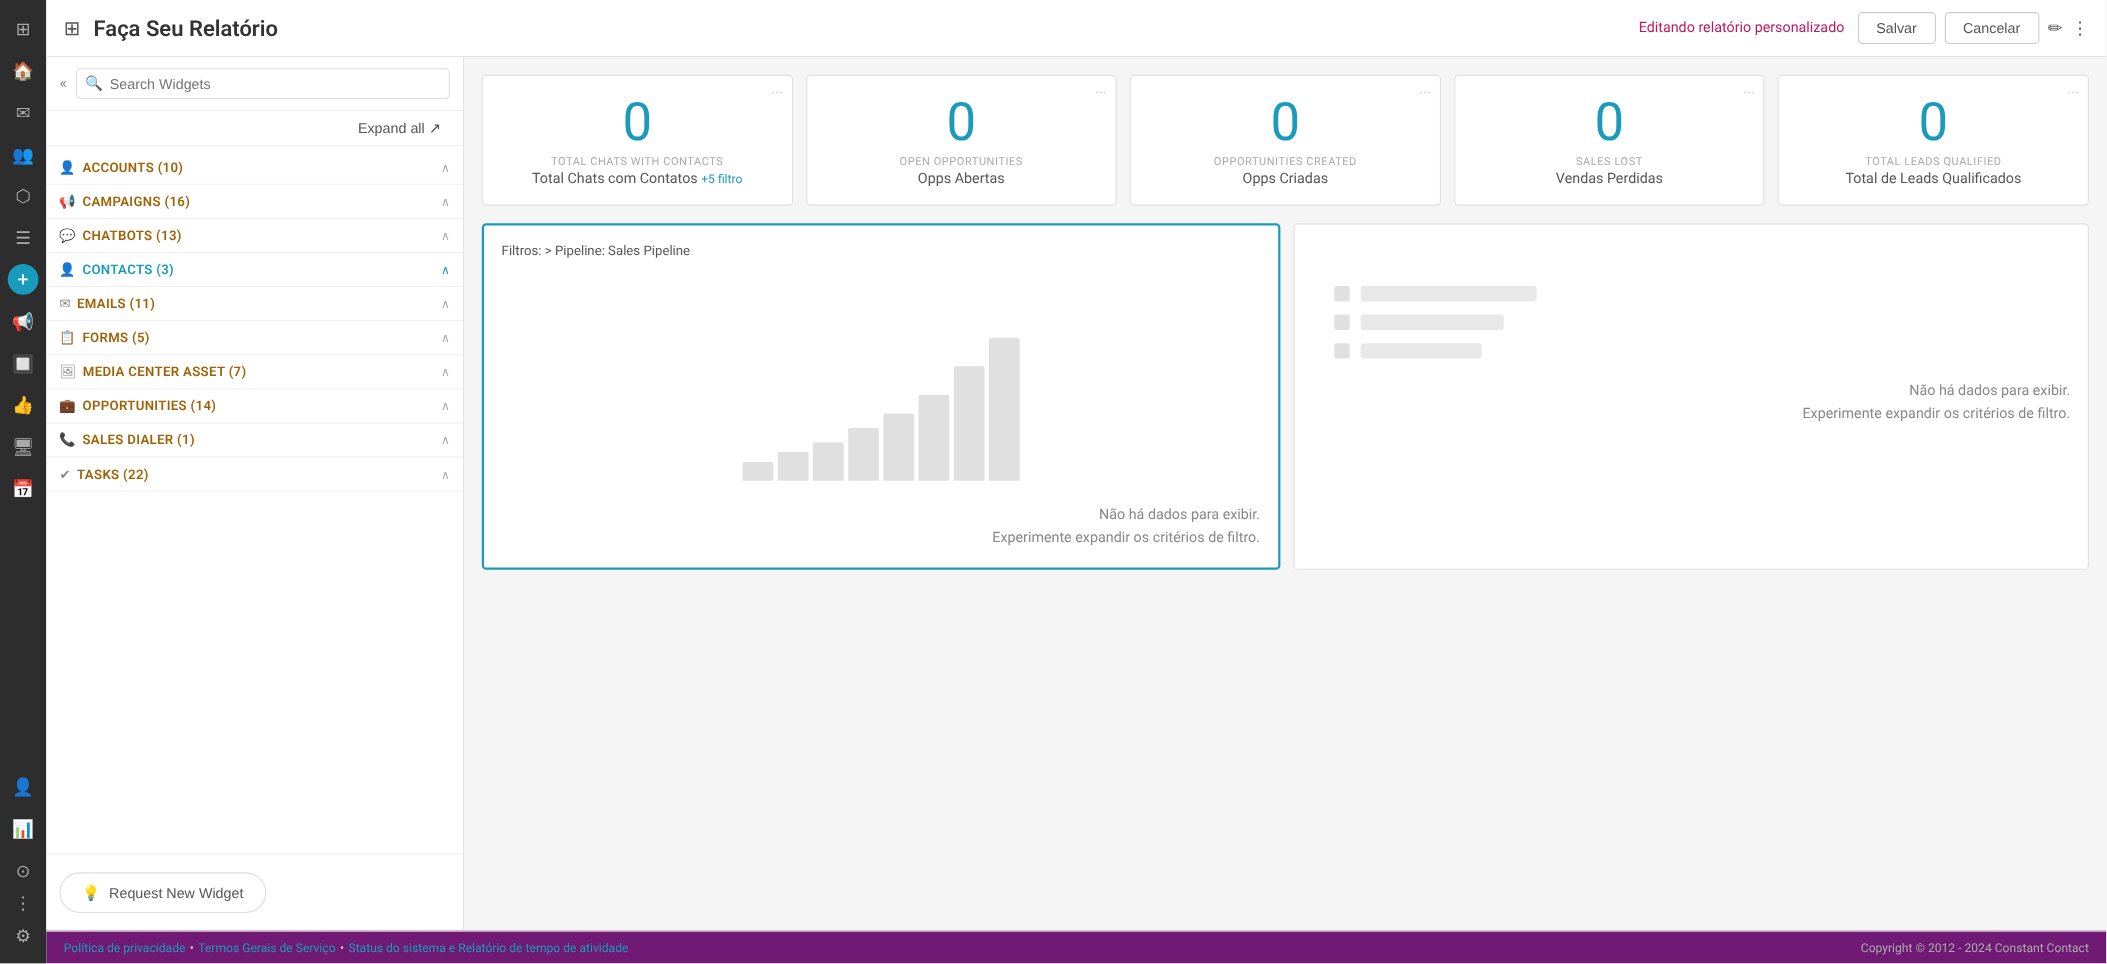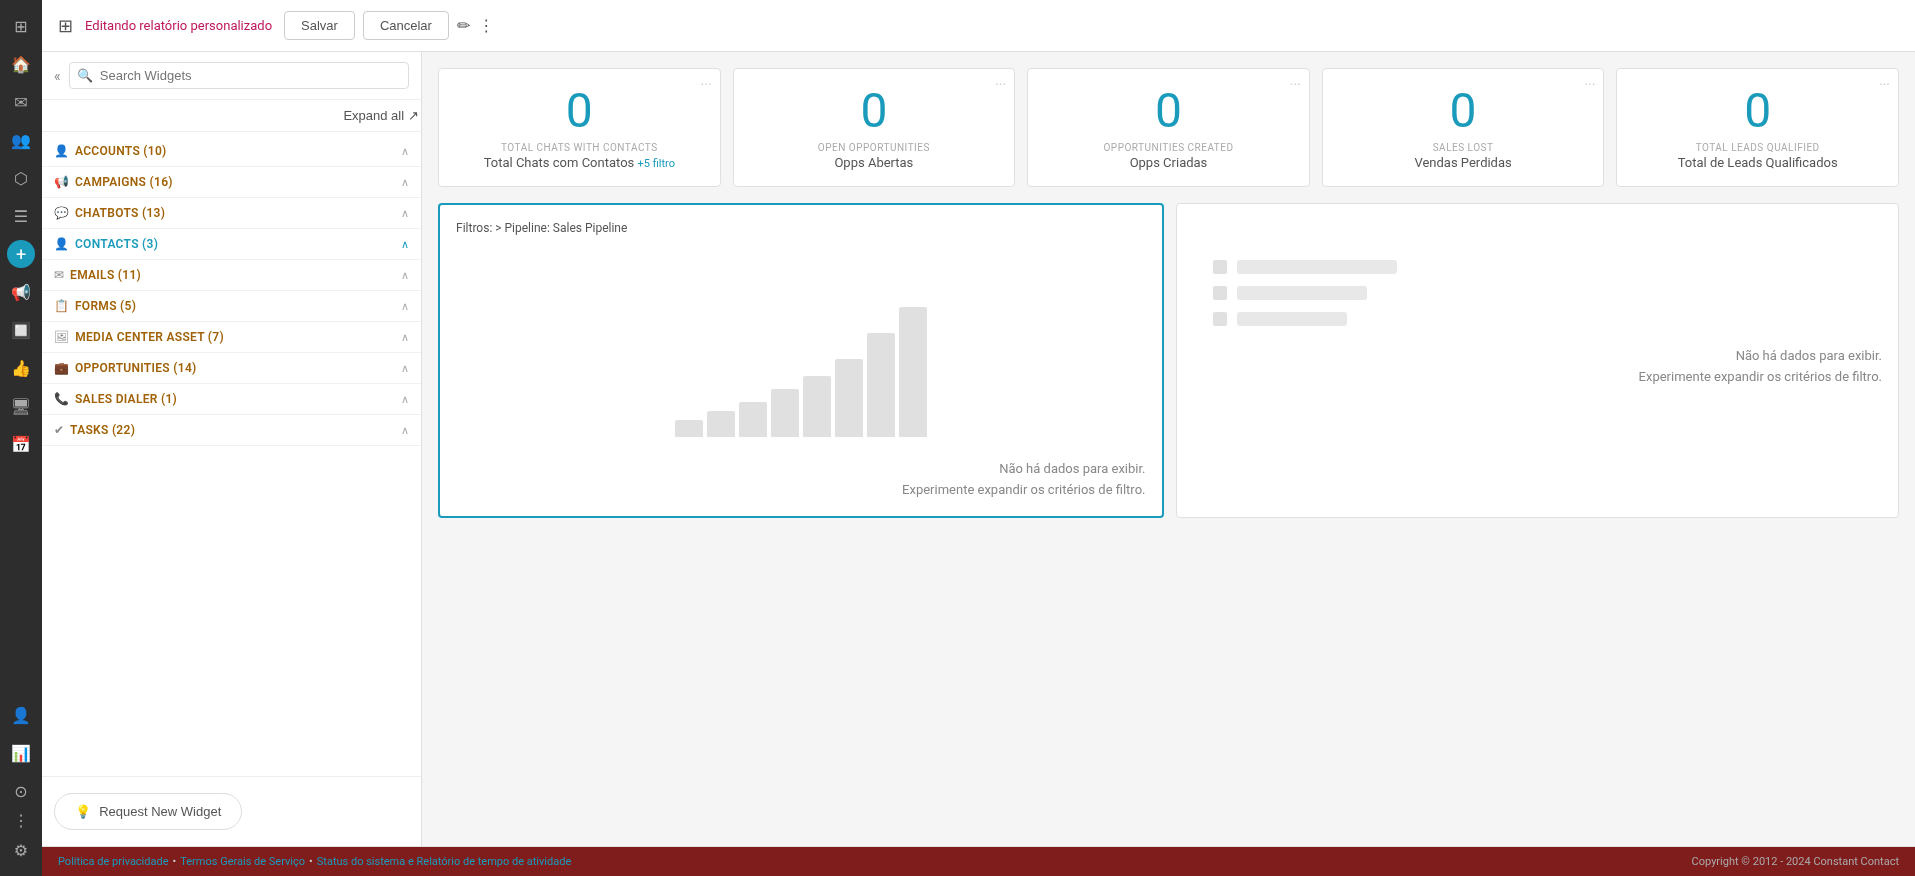--- a/index.html
+++ b/index.html
@@ -136,21 +136,21 @@
       border: none;
       outline: none;
       font-size: 13px;
       color: #555;
       width: 100%;
       background: transparent;
     }
     .search-icon { color: #999; font-size: 13px; }
 
     .expand-all-bar {
-      padding: 8px 2px;
+      padding: 8px 20px;
       display: flex;
       justify-content: flex-end;
       align-items: center;
       border-bottom: 1px solid #eee;
       flex-shrink: 0;
     }
     .expand-all-btn {
       font-size: 13px;
       color: #555;
       cursor: pointer;
@@ -359,21 +359,21 @@
       flex-shrink: 0;
     }
     .skeleton-bar-long {
       height: 14px;
       background: #e8e8e8;
       border-radius: 3px;
     }
 
     
     .footer {
-      background: #7f1d1d;
+      background: #701a75;
       border-top: 1px solid #e0e0e0;
       padding: 8px 16px;
       display: flex;
       justify-content: space-between;
       align-items: center;
       font-size: 11px;
       color: #888;
       flex-shrink: 0;
     }
     .footer-links { display: flex; gap: 4px; align-items: center; }
@@ -402,20 +402,21 @@
   <div class="nav-icon">📊</div>
   <div class="nav-icon">⊙</div>
   <div class="nav-dots">⋮</div>
   <div class="nav-icon">⚙</div>
 </div>
 
 <div class="main-content">
 
   <div class="top-header">
     <div class="grid-icon">⊞</div>
+    <div class="page-title">Faça Seu Relatório</div>
     <div class="editing-label">Editando relatório personalizado</div>
     <div class="header-actions">
       <button class="btn-save">Salvar</button>
       <button class="btn-cancel">Cancelar</button>
       <span class="pencil-icon">✏</span>
       <span class="more-icon">⋮</span>
     </div>
   </div>
 
   <div class="body-area">

